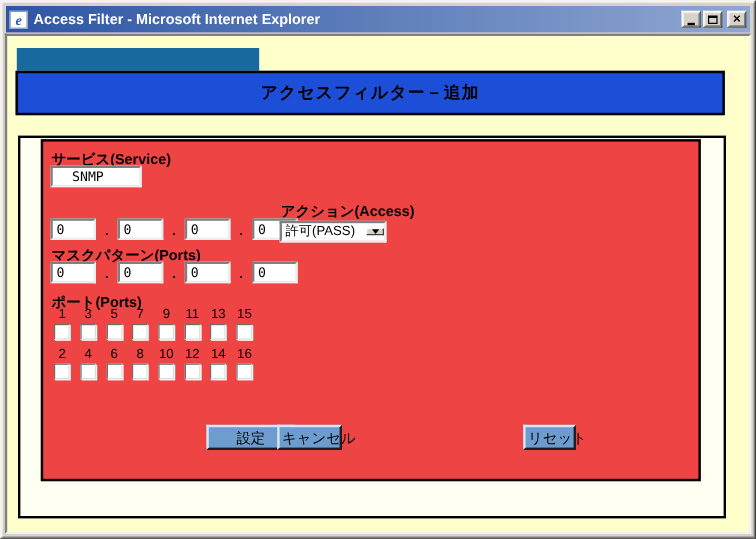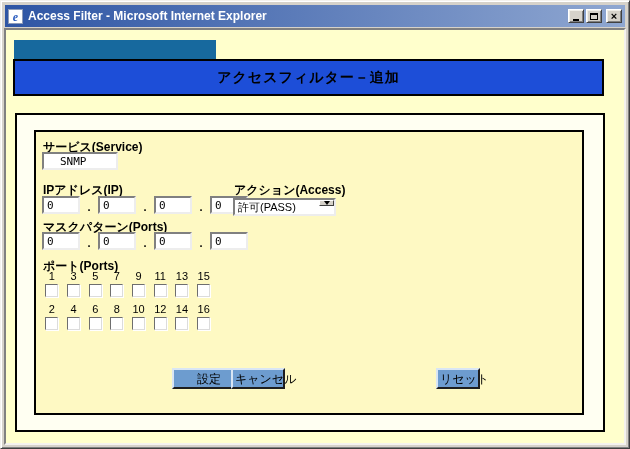--- a/index.html
+++ b/index.html
@@ -80,24 +80,24 @@
     font-size:14px; font-weight:bold; color:#000;
     letter-spacing:1px;
   }
   .outer-box {
     position:absolute; left:9px; top:83px;
     width:590px; height:319px;
     background:#FFFFF2;
     border:2px solid #000;
   }
   .inner-box {
-    position:absolute; left:17px; top:15px;
+    position:absolute; left:17px; top:1px;
     width:550px; height:285px;
     border:2px solid #000;
-    background:#fef9c3;
+    background:#ef4444;
   }
 
   
   .field-label {
     position:absolute;
     font-size:12px; font-weight:bold; color:#000;
     white-space:nowrap;
   }
   .sunken {
     background:#FFFFFF;
@@ -118,22 +118,22 @@
   .dot { width:18px; text-align:center; font-size:11px; font-weight:bold; line-height:14px; color:#000; }
 
   #label-service { left:7px;   top:7px; }
   #label-ip      { left:7px;   top:50px; }
   #label-action  { left:198px; top:50px; }
   #label-mask    { left:7px;   top:87px; }
   #label-ports   { left:7px;   top:126px; }
 
   .select {
     position:absolute; left:197px; top:66px;
-    width:103px; height:18px;
-    display:flex; align-items:flex-start;
+    width:89px; height:18px;
+    display:flex; align-items:center;
   }
   .select-text { flex:1; font-size:11px; line-height:14px; padding-left:3px; white-space:nowrap; overflow:hidden; }
   .select-btn {
     width:15px; flex:none;
     background:#D6D2CA;
     border:1px solid; border-color:#FFFFFF #404040 #404040 #FFFFFF;
     display:flex; align-items:center; justify-content:center;
   }
   .arrow-down { width:0; height:0; border-left:3px solid transparent; border-right:3px solid transparent; border-top:4px solid #000; }
 
@@ -192,21 +192,20 @@
     <div class="banner">
       <span>アクセスフィルター－追加</span>
     </div>
 
     <div class="outer-box">
       <div class="inner-box">
 
         <span class="field-label" id="label-service">サービス(Service)</span>
         <input class="sunken text-field" id="service-input" value="SNMP" style="">
 
-        <span class="field-label" id="label-ip">IPアドレス(IP)</span>
         <div class="octet-row" id="ip-row">
           <input class="sunken text-field num-field" value="0" style="">
           <span class="dot">.</span>
           <input class="sunken text-field num-field" value="0" style="">
           <span class="dot">.</span>
           <input class="sunken text-field num-field" value="0" style="">
           <span class="dot">.</span>
           <input class="sunken text-field num-field" value="0" style="">
         </div>
 

